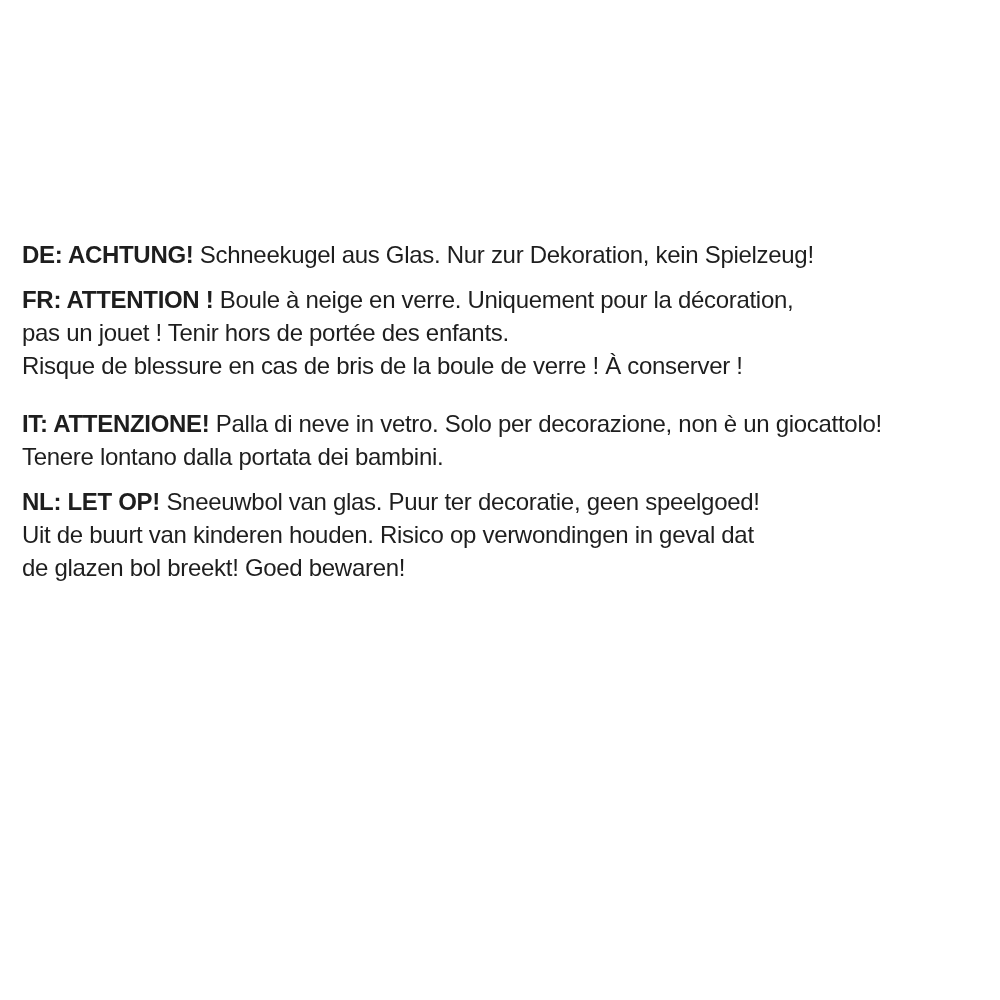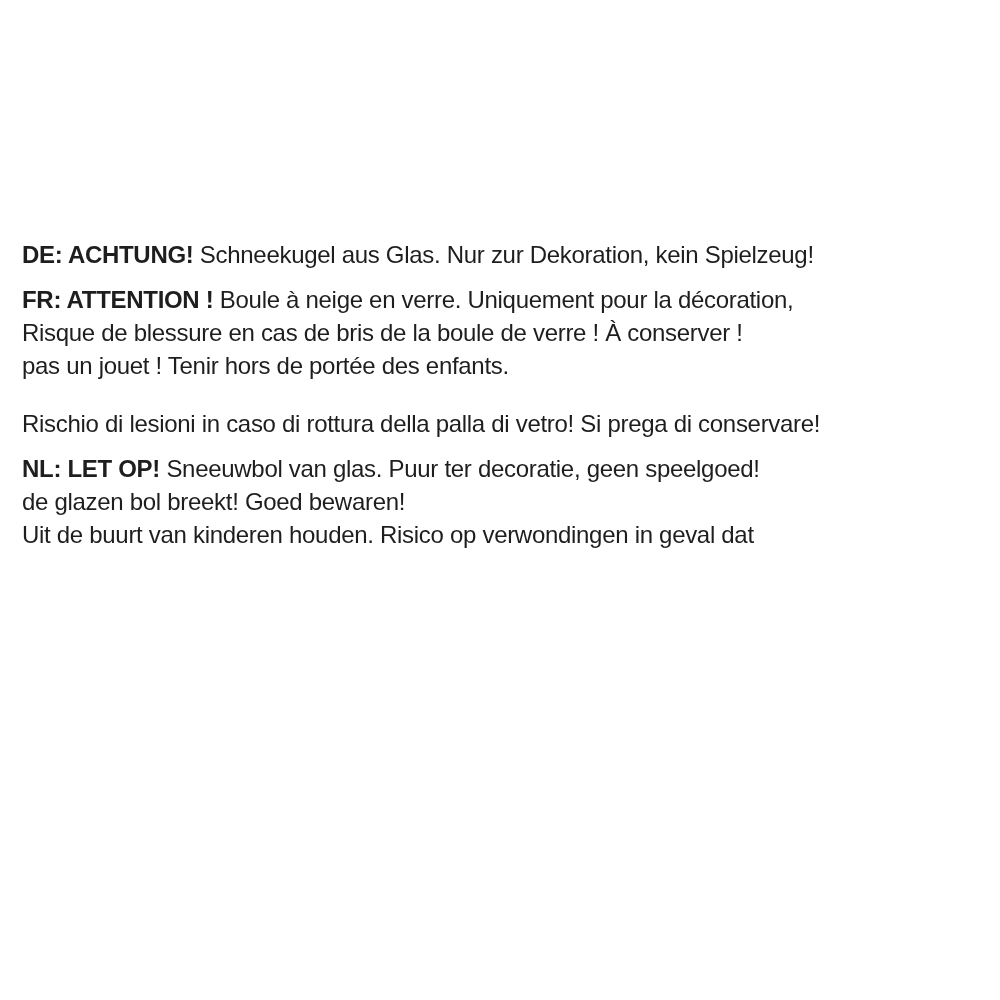--- a/index.html
+++ b/index.html
@@ -45,28 +45,29 @@
 <div class="page">
   <div class="sheet">
 
     <p class="warn">
       <span class="line"><strong>DE: ACHTUNG!</strong><span> Schneekugel aus Glas. Nur zur Dekoration, kein Spielzeug!</span></span>
     </p>
 
 
     <p class="warn gap-large">
       <span class="line"><strong>FR: ATTENTION !</strong><span> Boule à neige en verre. Uniquement pour la décoration,</span></span>
+      <span class="line">pas un jouet ! Tenir hors de portée des enfants.</span>
       <span class="line">Risque de blessure en cas de bris de la boule de verre ! À conserver !</span>
-      <span class="line">pas un jouet ! Tenir hors de portée des enfants.</span>
     </p>
 
     <p class="warn">
-      <span class="line">Rischio di lesioni in caso di rottura della palla di vetro! Si prega di conservare!</span>
+      <span class="line"><strong>IT: ATTENZIONE!</strong><span> Palla di neve in vetro. Solo per decorazione, non è un giocattolo!</span></span>
+      <span class="line">Tenere lontano dalla portata dei bambini.</span>
     </p>
 
     <p class="warn">
       <span class="line"><strong>NL: LET OP!</strong><span> Sneeuwbol van glas. Puur ter decoratie, geen speelgoed!</span></span>
+      <span class="line">Uit de buurt van kinderen houden. Risico op verwondingen in geval dat</span>
       <span class="line">de glazen bol breekt! Goed bewaren!</span>
-      <span class="line">Uit de buurt van kinderen houden. Risico op verwondingen in geval dat</span>
     </p>
 
   </div>
 </div>
 
 </body></html>

